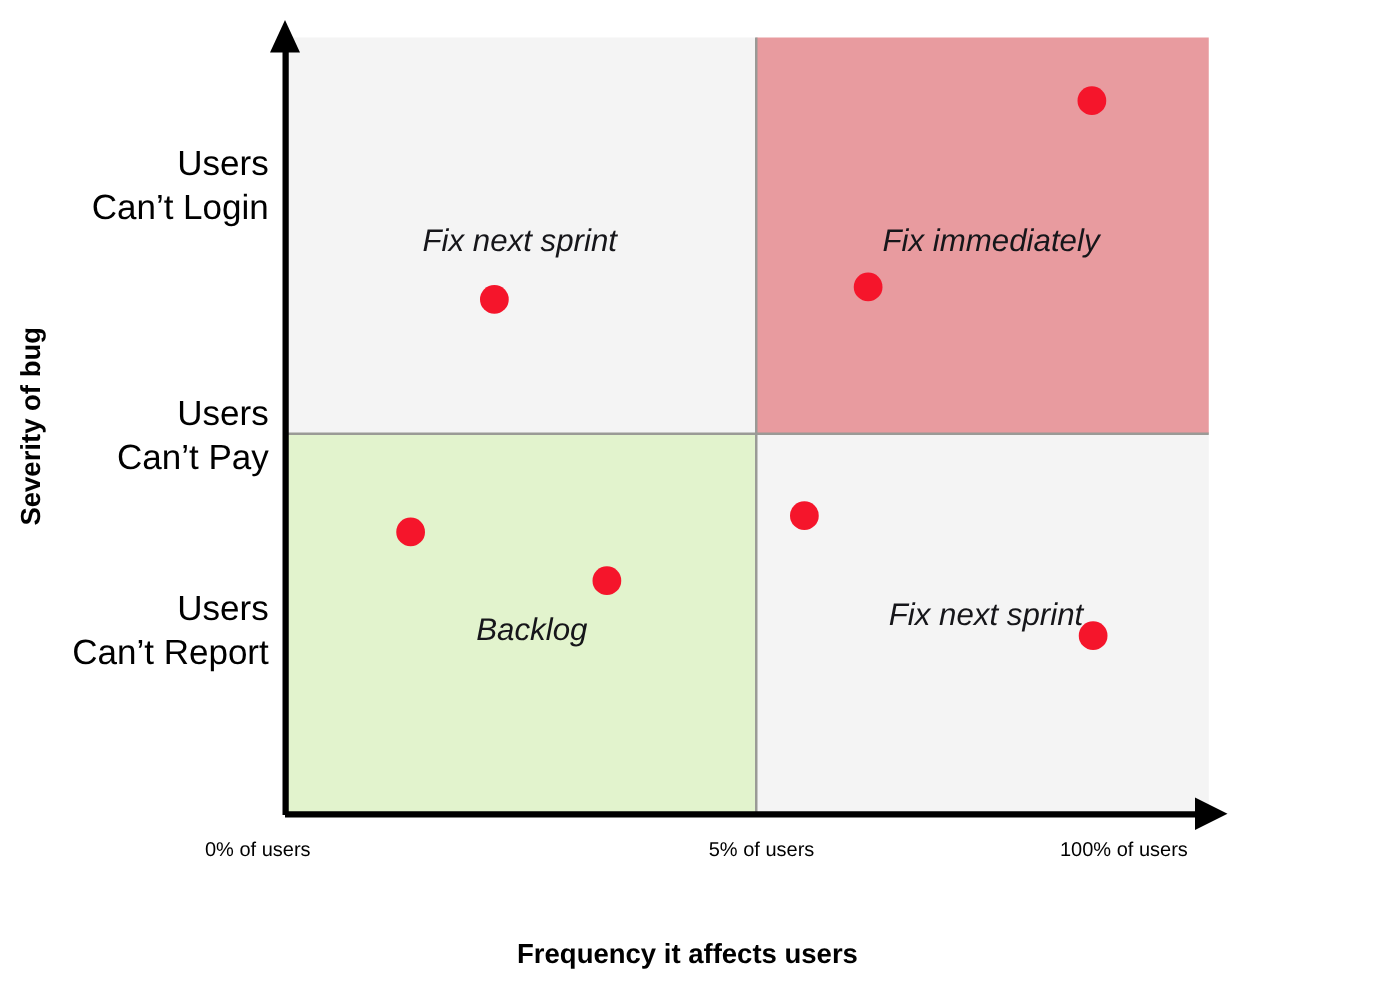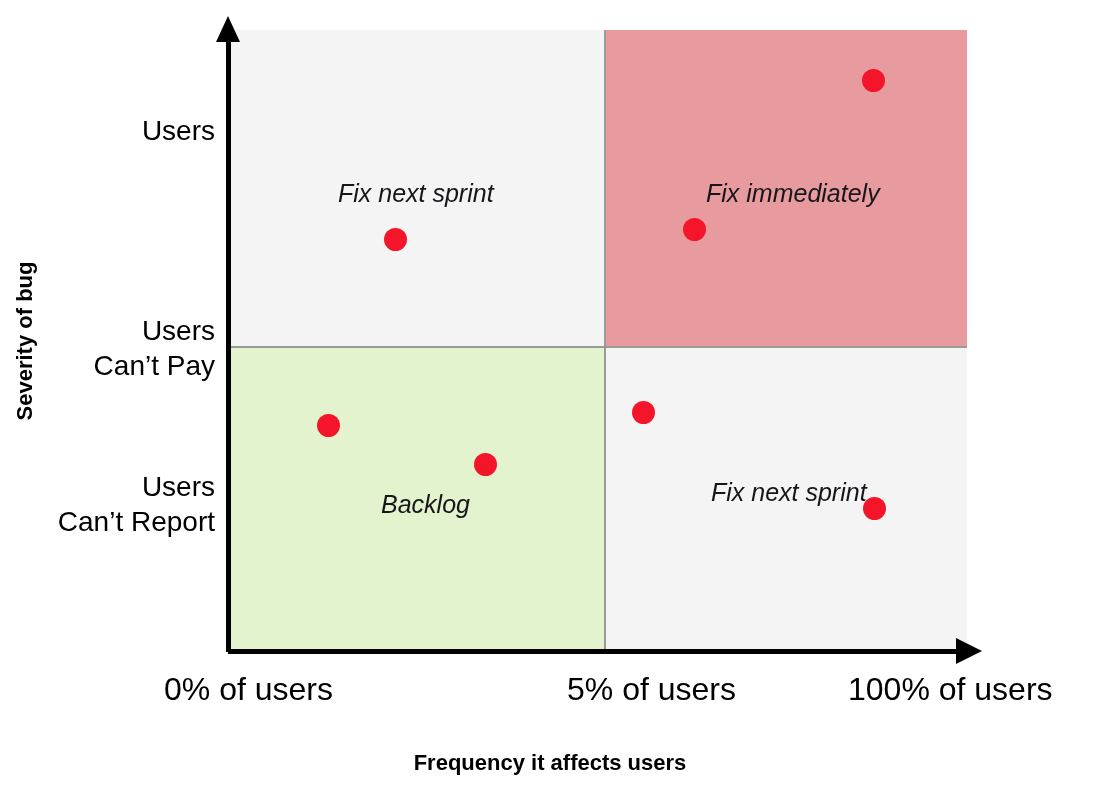--- a/index.html
+++ b/index.html
@@ -56,21 +56,21 @@
     font-size:28px;color:#000;line-height:1.26;
     white-space:nowrap;
   }
   #ytick-login{top:113px;}
   #ytick-pay{top:313px;}
   #ytick-report{top:469px;}
 
   
   .x-tick{
     position:absolute;top:673px;
-    font-size:32px;color:#000;white-space:nowrap;line-height:1;
+    font-size:16px;color:#000;white-space:nowrap;line-height:1;
   }
   #xtick-0{left:164px;}
   #xtick-5{left:539px;margin-left:28px;}
   #xtick-100{left:848px;}
 
   
   #axis-title-y{
     position:absolute;left:-75px;top:330px;width:200px;
     transform:rotate(-90deg);transform-origin:50% 50%;
     text-align:center;
@@ -107,20 +107,21 @@
   <div id="axis-x-line"></div>
   <div id="axis-x-arrow"></div>
 
   <div class="quad-label" id="label-fix-next-tl">Fix next sprint</div>
   <div class="quad-label" id="label-fix-immediately">Fix immediately</div>
   <div class="quad-label" id="label-backlog">Backlog</div>
   <div class="quad-label" id="label-fix-next-br">Fix next sprint</div>
 
   <div class="y-tick" id="ytick-login">
     <div>Users</div>
+    <div>Can’t Login</div>
   </div>
   <div class="y-tick" id="ytick-pay">
     <div>Users</div>
     <div>Can’t Pay</div>
   </div>
   <div class="y-tick" id="ytick-report">
     <div>Users</div>
     <div>Can’t Report</div>
   </div>
 

